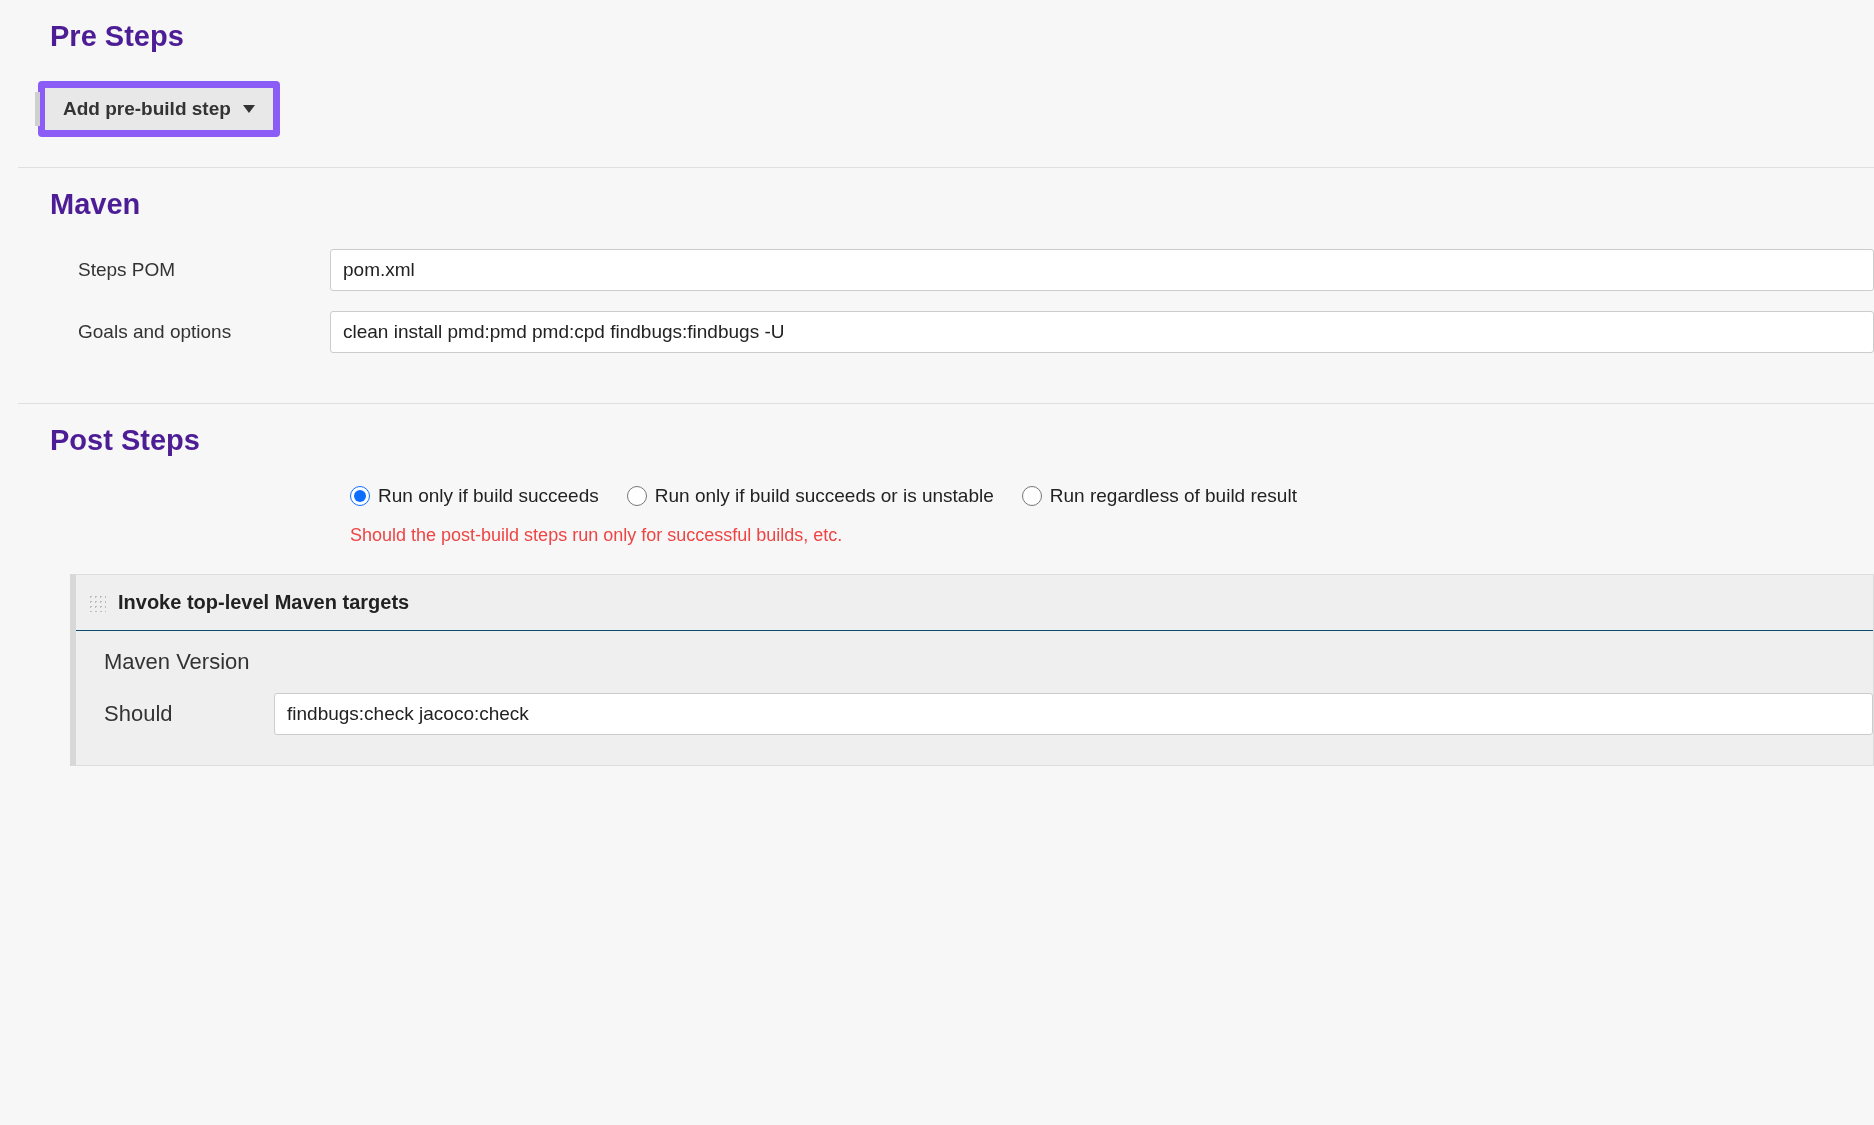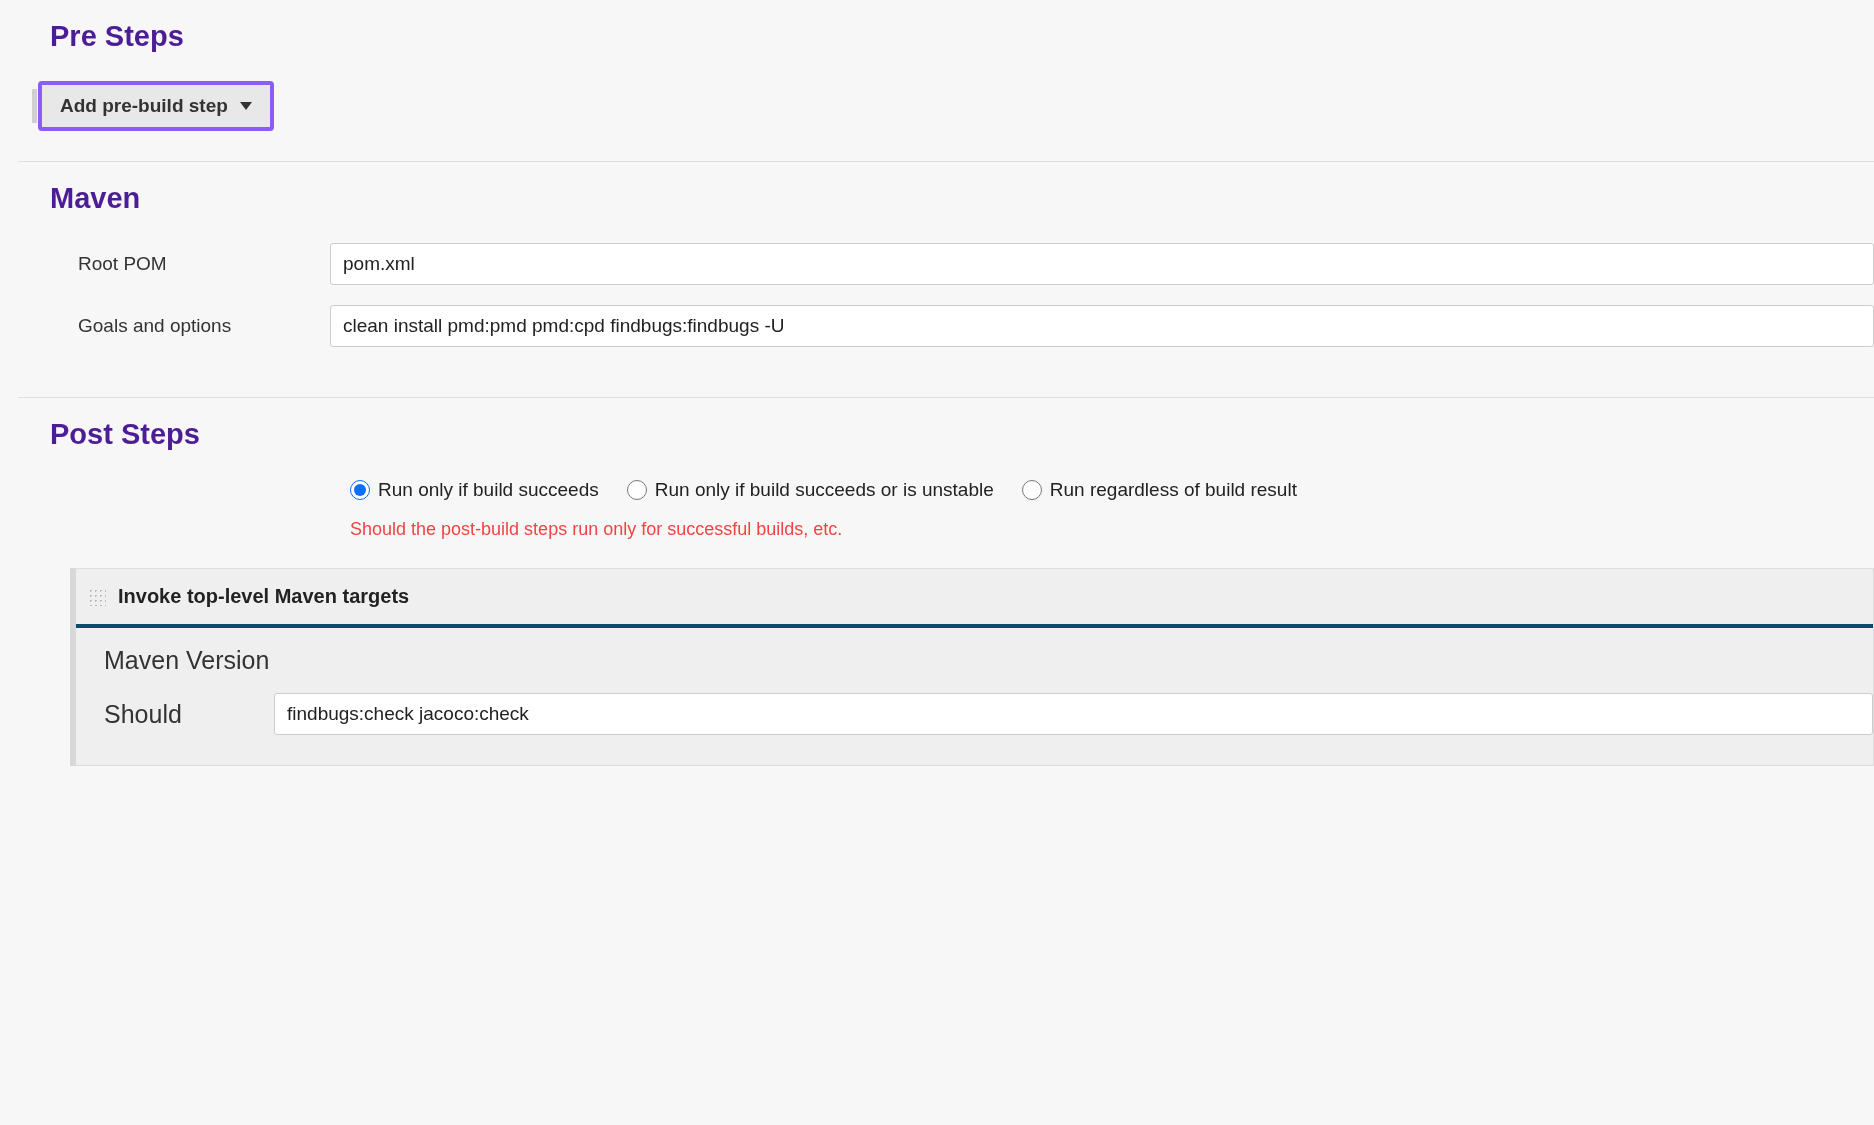--- a/index.html
+++ b/index.html
@@ -19,21 +19,21 @@
     color: #4c1d95;
     margin-bottom: 28px;
   }
   .divider {
     border-top: 1px solid #e0e0e0;
   }
   .dropdown-btn {
     display: inline-flex;
     align-items: center;
     background: #e8e8e8;
-    border: 4px solid #8b5cf6;
+    border: 7px solid #8b5cf6;
     border-radius: 4px;
     padding: 10px 18px;
     font-size: 19px;
     font-weight: 600;
     color: #333;
     cursor: pointer;
     position: relative;
     margin-left: -12px;
   }
   .dropdown-btn::before {
@@ -101,21 +101,21 @@
     border: 1px solid #ddd;
     border-left: 6px solid #d8d8d8;
     background: #efefef;
     padding: 0;
   }
   .step-header {
     display: flex;
     align-items: center;
     gap: 12px;
     padding: 16px 18px 16px 12px;
-    border-bottom: 4px solid #0c4a6e;
+    border-bottom: 1px solid #0c4a6e;
     font-weight: 700;
     font-size: 20px;
     color: #222;
   }
   .drag-handle {
     width: 18px; height: 18px;
     background-image:
       radial-gradient(#bbb 1px, transparent 1px);
     background-size: 5px 5px;
     background-position: 0 0;
@@ -123,21 +123,21 @@
   .step-body {
     padding: 18px 0 12px 18px;
   }
   .step-row {
     display: flex;
     align-items: center;
     margin-bottom: 18px;
   }
   .step-label {
     width: 180px;
-    font-size: 25px;
+    font-size: 22px;
     color: #333;
     padding-left: 10px;
   }
   .step-input, .step-select {
     flex: 1;
     font-size: 19px;
     padding: 9px 12px;
     border: 1px solid #ccc;
     border-radius: 3px;
     background: #fff;
@@ -156,21 +156,21 @@
     <span class="caret-down"></span>
   </button>
 </div>
 
 <div class="divider"></div>
 
 <div class="section">
   <h2 class="section-title">Maven</h2>
 
   <div class="form-row">
-    <div class="form-label">Root POM</div>
+    <div class="form-label">Steps POM</div>
     <input class="form-input" type="text" value="pom.xml" style="">
   </div>
 
   <div class="form-row">
     <div class="form-label">Goals and options</div>
     <input class="form-input" type="text" value="clean install pmd:pmd pmd:cpd findbugs:findbugs -U" style="">
   </div>
 </div>
 
 <div class="divider"></div>

